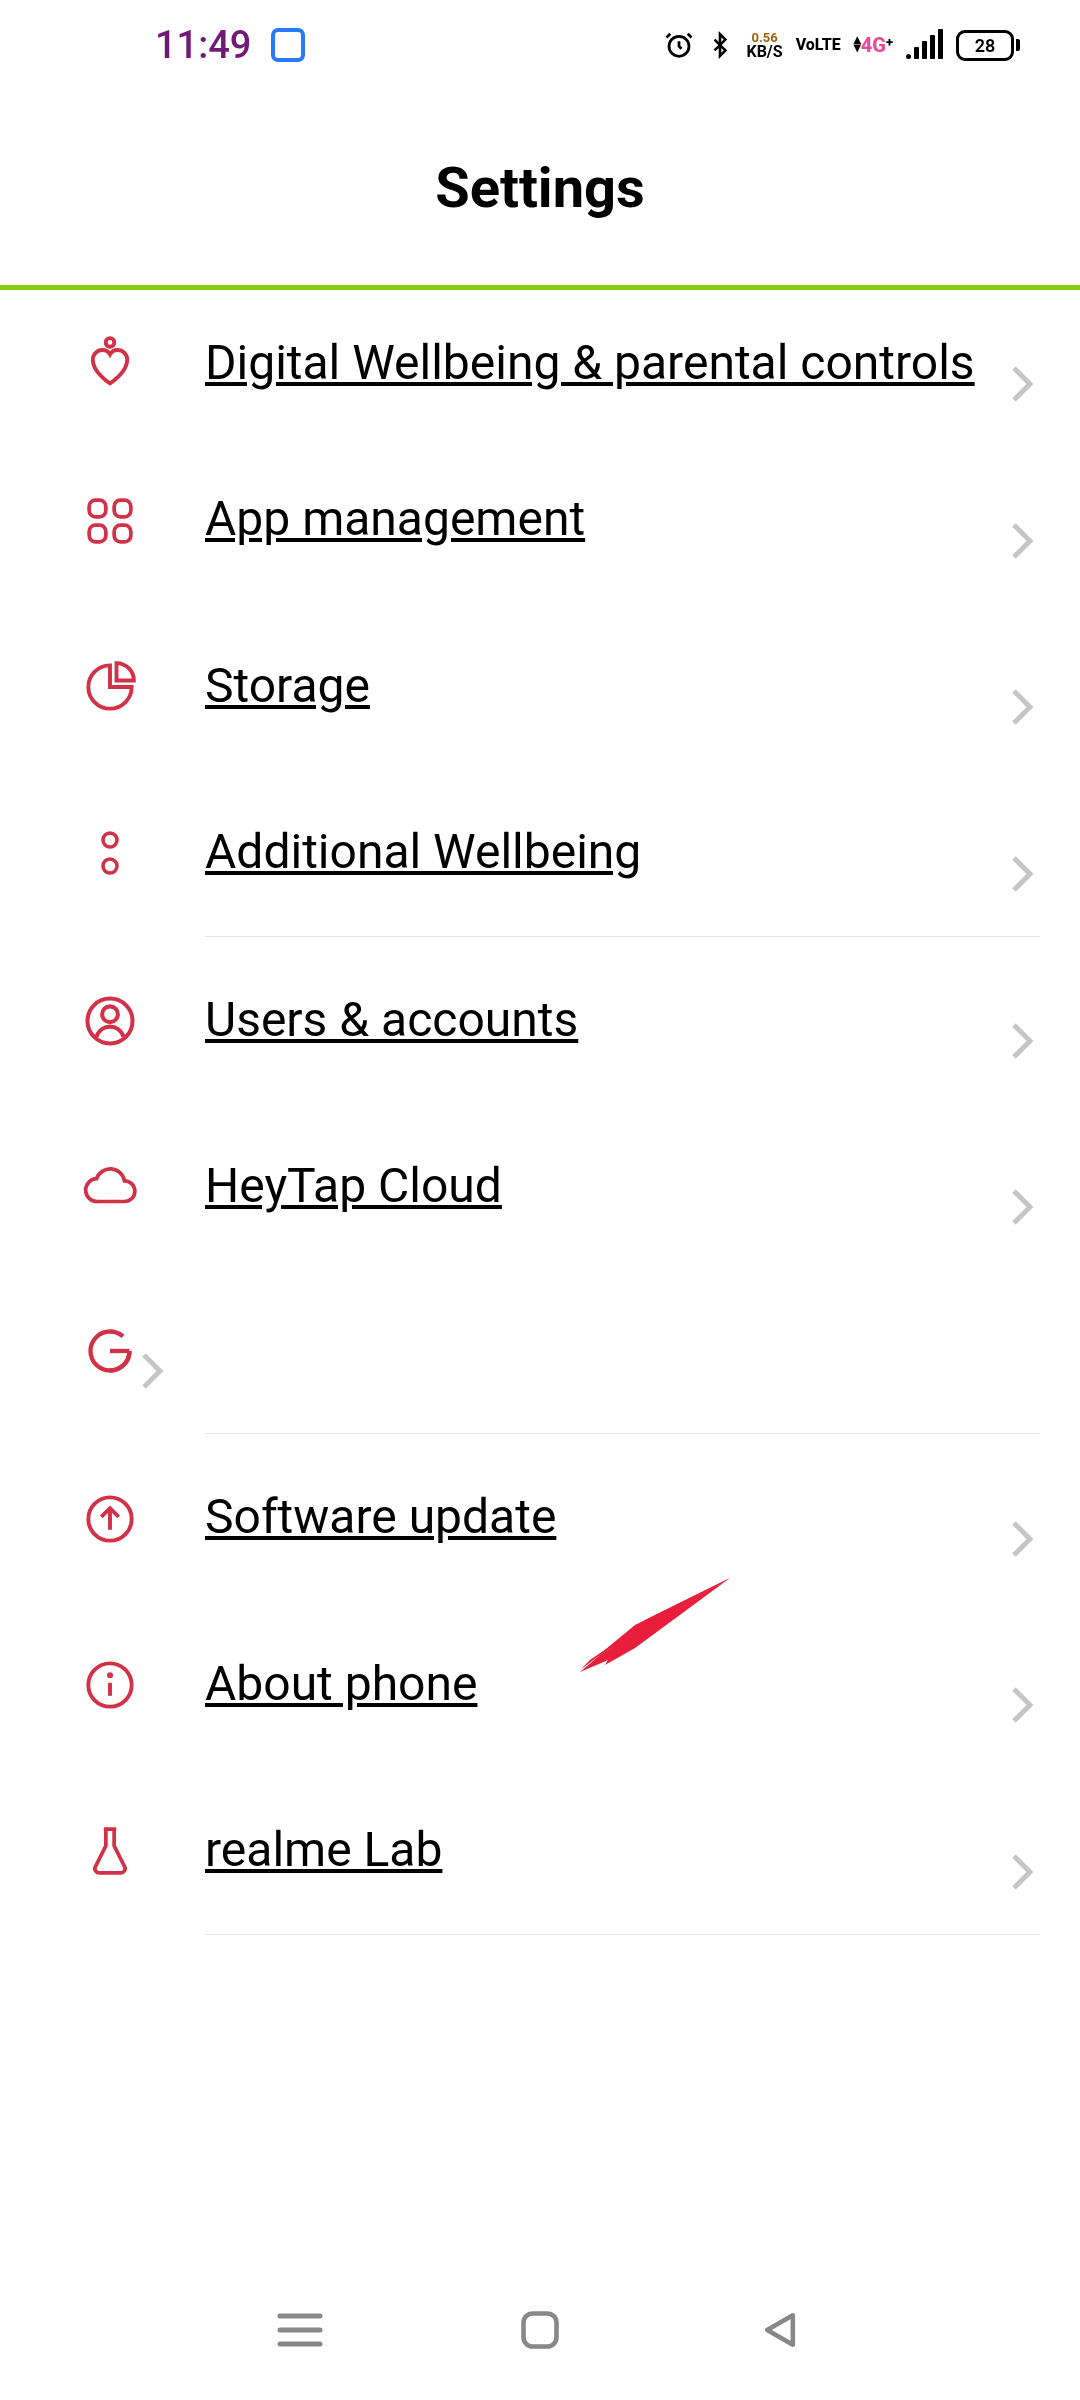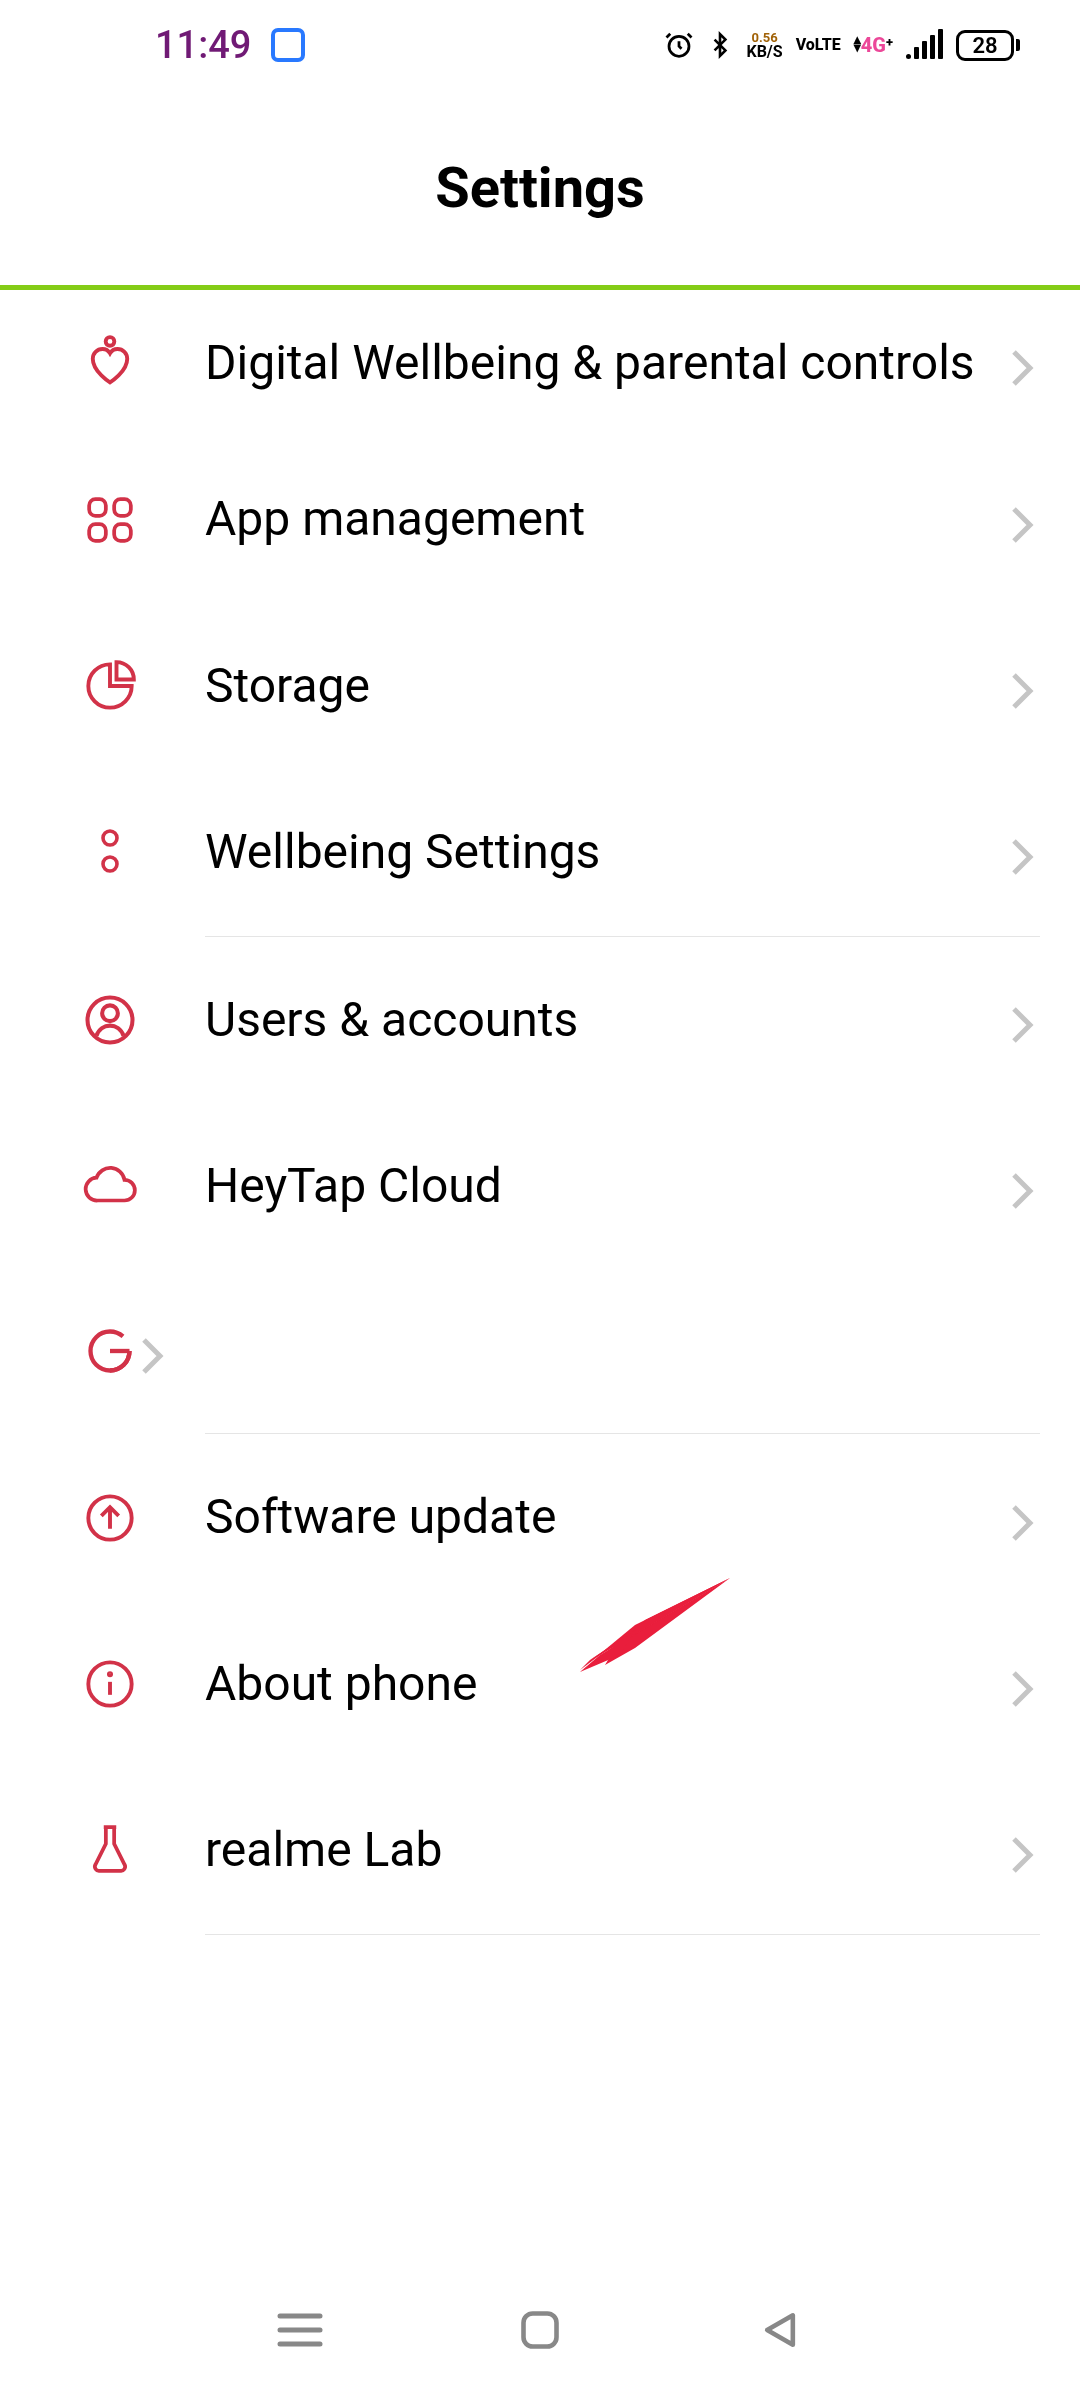--- a/index.html
+++ b/index.html
@@ -124,21 +124,21 @@
     .battery-body {
       width: 58px;
       height: 31px;
       border: 3px solid #000;
       border-radius: 9px;
       display: flex;
       align-items: center;
       justify-content: center;
     }
     .battery-text {
-      font-size: 22px;
+      font-size: 18px;
       font-weight: 600;
       color: #000;
     }
     .battery-tip {
       width: 4px;
       height: 12px;
       background: #000;
       border-radius: 0 2px 2px 0;
       margin-left: 2px;
     }
@@ -156,23 +156,24 @@
       font-weight: 700;
       color: #000;
     }
 
     
     .settings-list {
       padding: 0;
     }
     .settings-item {
       display: flex;
-      align-items: center;
+      align-items: flex-end;
       padding: 52px 40px 52px 80px;
       position: relative;
+      text-decoration: underline;
     }
     .settings-item.tall {
       padding: 42px 40px 42px 80px;
     }
     .item-icon {
       width: 60px;
       height: 60px;
       display: flex;
       align-items: center;
       justify-content: center;
@@ -339,21 +340,21 @@
     </span>
   </div>
 
   <div class="settings-item">
     <span class="item-icon">
       <svg width="20" height="48" viewBox="0 0 10 24" fill="none" stroke="#d23248" stroke-width="1.8">
         <circle cx="5" cy="5" r="3.5"></circle>
         <circle cx="5" cy="18" r="3.5"></circle>
       </svg>
     </span>
-    <span class="item-label">Wellbeing Settings</span>
+    <span class="item-label">Additional Wellbeing</span>
     <span class="item-arrow">
       <svg width="24" height="40" viewBox="0 0 12 20" fill="none" stroke="#c5c5c5" stroke-width="2.5">
         <path d="M2 2l8 8-8 8"></path>
       </svg>
     </span>
   </div>
 
   <div class="divider"></div>
 
   <div class="settings-item">

